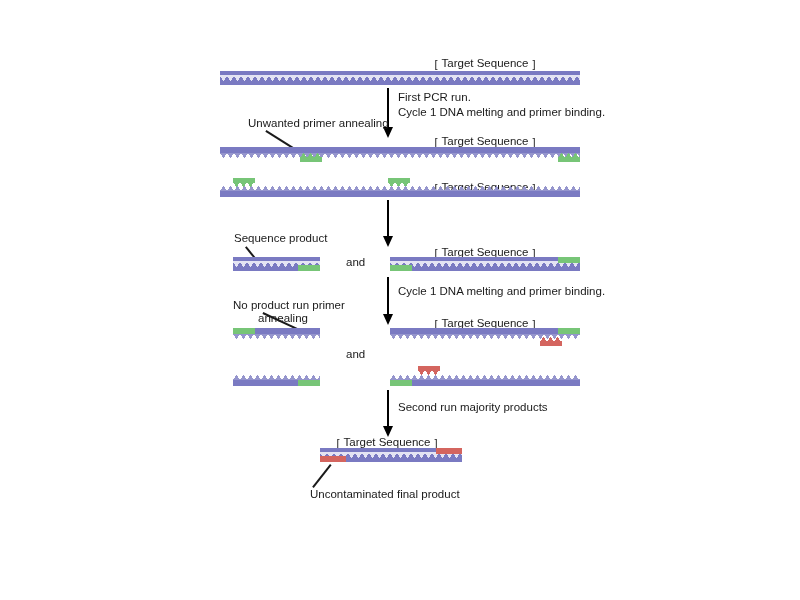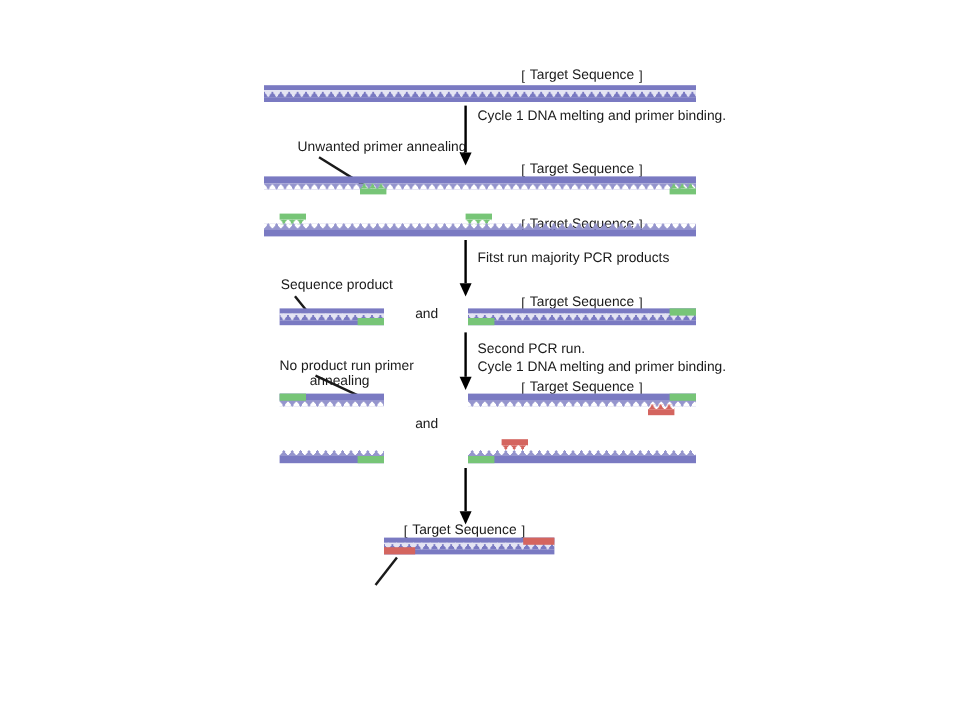--- a/index.html
+++ b/index.html
@@ -53,20 +53,21 @@
     <span>Target Sequence</span>
     <span class="brk">]</span>
   </div>
   <div class="ds" style="left:220px;top:71px;width:360px">
     <div class="zig"></div>
   </div>
 
   <div class="aline" style="left:387px;top:88px;height:39px"></div>
   <div class="ahead" style="left:383px;top:127px"></div>
   <div class="cap" style="top:90px">
+    <div>First PCR run.</div>
     <div>Cycle 1 DNA melting and primer binding.</div>
   </div>
 
   <div class="lbl" style="left:248px;top:117px">Unwanted primer annealing</div>
   <div class="pline" style="left:266px;top:130px;width:44px;transform:rotate(32deg)"></div>
   <div class="ts-label" style="left:435px;top:135px">
     <span class="brk">[</span>
     <span>Target Sequence</span>
     <span class="brk">]</span>
   </div>
@@ -96,23 +97,20 @@
     <span>Target Sequence</span>
     <span class="brk">]</span>
   </div>
   <div class="ss" style="left:220px;top:186px;width:360px">
     <div class="teeth tu" style="top:0"></div>
     <div class="bar" style="top:5px"></div>
   </div>
 
   <div class="aline" style="left:387px;top:200px;height:36px"></div>
   <div class="ahead" style="left:383px;top:236px"></div>
-  <div class="cap" style="top:208px">
-    <div>Fitst run majority PCR products</div>
-  </div>
 
   <div class="lbl" style="left:234px;top:232px">Sequence product</div>
   <div class="pline" style="left:246px;top:246px;width:27px;transform:rotate(51deg)"></div>
   <div class="ts-label" style="left:435px;top:246px">
     <span class="brk">[</span>
     <span>Target Sequence</span>
     <span class="brk">]</span>
   </div>
   <div class="ds" style="left:233px;top:257px;width:87px">
     <div class="zig"></div>
@@ -121,21 +119,20 @@
   <div class="lbl" style="left:346px;top:256px">and</div>
   <div class="ds" style="left:390px;top:257px;width:190px">
     <div class="zig"></div>
     <div class="seg g" style="right:0;top:0"></div>
     <div class="seg g" style="left:0;bottom:0"></div>
   </div>
 
   <div class="aline" style="left:387px;top:277px;height:37px"></div>
   <div class="ahead" style="left:383px;top:314px"></div>
   <div class="cap" style="top:284px">
-    <div>Second PCR run.</div>
     <div>Cycle 1 DNA melting and primer binding.</div>
   </div>
 
   <div class="lbl center2" style="left:233px;top:299px;width:100px">
     <div>No product run primer</div>
     <div>annealing</div>
   </div>
   <div class="pline" style="left:263px;top:312px;width:40px;transform:rotate(25deg)"></div>
   <div class="ts-label" style="left:435px;top:317px">
     <span class="brk">[</span>
@@ -168,26 +165,30 @@
     <div class="seg g" style="right:0;top:5px"></div>
   </div>
   <div class="ss" style="left:390px;top:375px;width:190px">
     <div class="teeth tu" style="top:0"></div>
     <div class="bar" style="top:5px"></div>
     <div class="seg g" style="left:0;top:5px"></div>
   </div>
 
   <div class="aline" style="left:387px;top:390px;height:36px"></div>
   <div class="ahead" style="left:383px;top:426px"></div>
+  <div class="cap" style="top:400px">
+    <div>Second run majority products</div>
+  </div>
 
   <div class="ts-label" style="left:337px;top:436px">
     <span class="brk">[</span>
     <span>Target Sequence</span>
     <span class="brk">]</span>
   </div>
   <div class="ds" style="left:320px;top:448px;width:142px">
     <div class="zig"></div>
     <div class="seg r" style="right:0;top:0;width:26px"></div>
     <div class="seg r" style="left:0;bottom:0;width:26px"></div>
   </div>
   <div class="pline" style="left:331px;top:464px;width:29px;transform:rotate(128deg)"></div>
+  <div class="lbl" style="left:310px;top:488px">Uncontaminated final product</div>
 
 </div>
 
 </body></html>

